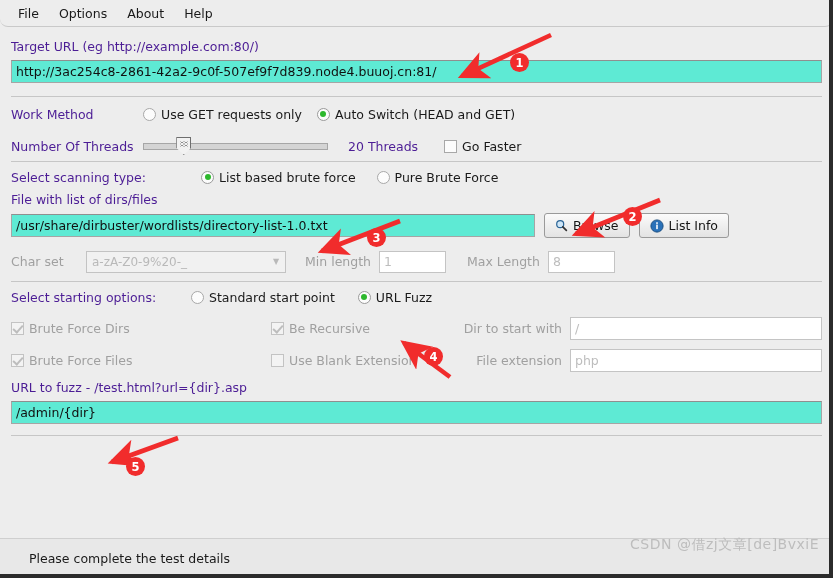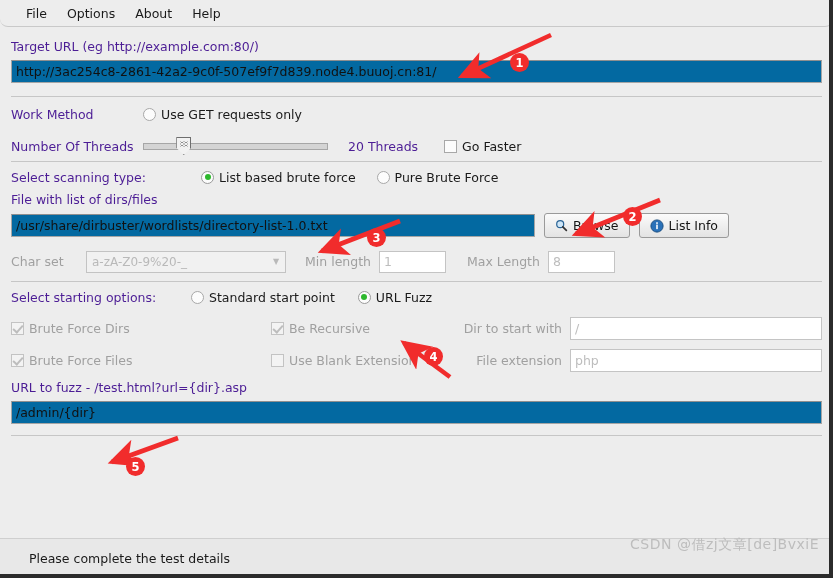--- a/index.html
+++ b/index.html
@@ -17,21 +17,21 @@
     position: relative;
   }
 
   
   .menubar {
     height: 27px;
     background: #ededed;
     border-bottom: 1px solid #c9c9c9;
     display: flex;
     align-items: center;
-    padding-left: 16px;
+    padding-left: 8px;
     box-sizing: border-box;
     border-radius: 8px;
   }
   .menu-item {
     padding: 3px 10px;
     font-size: 12.5px;
     color: #1a1a1a;
     cursor: default;
   }
 
@@ -47,21 +47,21 @@
     font-size: 12.5px;
     color: #4c1d95;
     white-space: nowrap;
   }
   .label.dim { color: #a0a0a0; }
 
   
   .txt {
     box-sizing: border-box;
     height: 23px;
-    background: #0369a1;
+    background: #5eead4;
     border: 1px solid #a5a5a5;
     border-top-color: #8f8f8f;
     font-family: "DejaVu Sans", "Liberation Sans", sans-serif;
     font-size: 12.5px;
     color: #111;
     padding: 0 4px;
     line-height: 21px;
     outline: none;
   }
   .txt.dim { color: #bdbdbd; border-color: #c4c4c4; background:#fff; }
@@ -273,20 +273,24 @@
 
   <div style="height:13px"></div>
   <div class="hr"></div>
 
   
   <div class="row" style="height:34px;">
     <div class="label" style="width:132px;">Work Method</div>
     <div class="row">
       <span class="radio"></span>
       <span class="radio-lbl">Use GET requests only</span>
+    </div>
+    <div class="row" style="margin-left:15px;">
+      <span class="radio on"></span>
+      <span class="radio-lbl">Auto Switch (HEAD and GET)</span>
     </div>
   </div>
 
   
   <div class="row" style="height:30px;">
     <div class="label" style="width:132px;">Number Of Threads</div>
     <div class="slider-wrap">
       <div class="slider-track"></div>
       <div class="slider-thumb"></div>
     </div>

